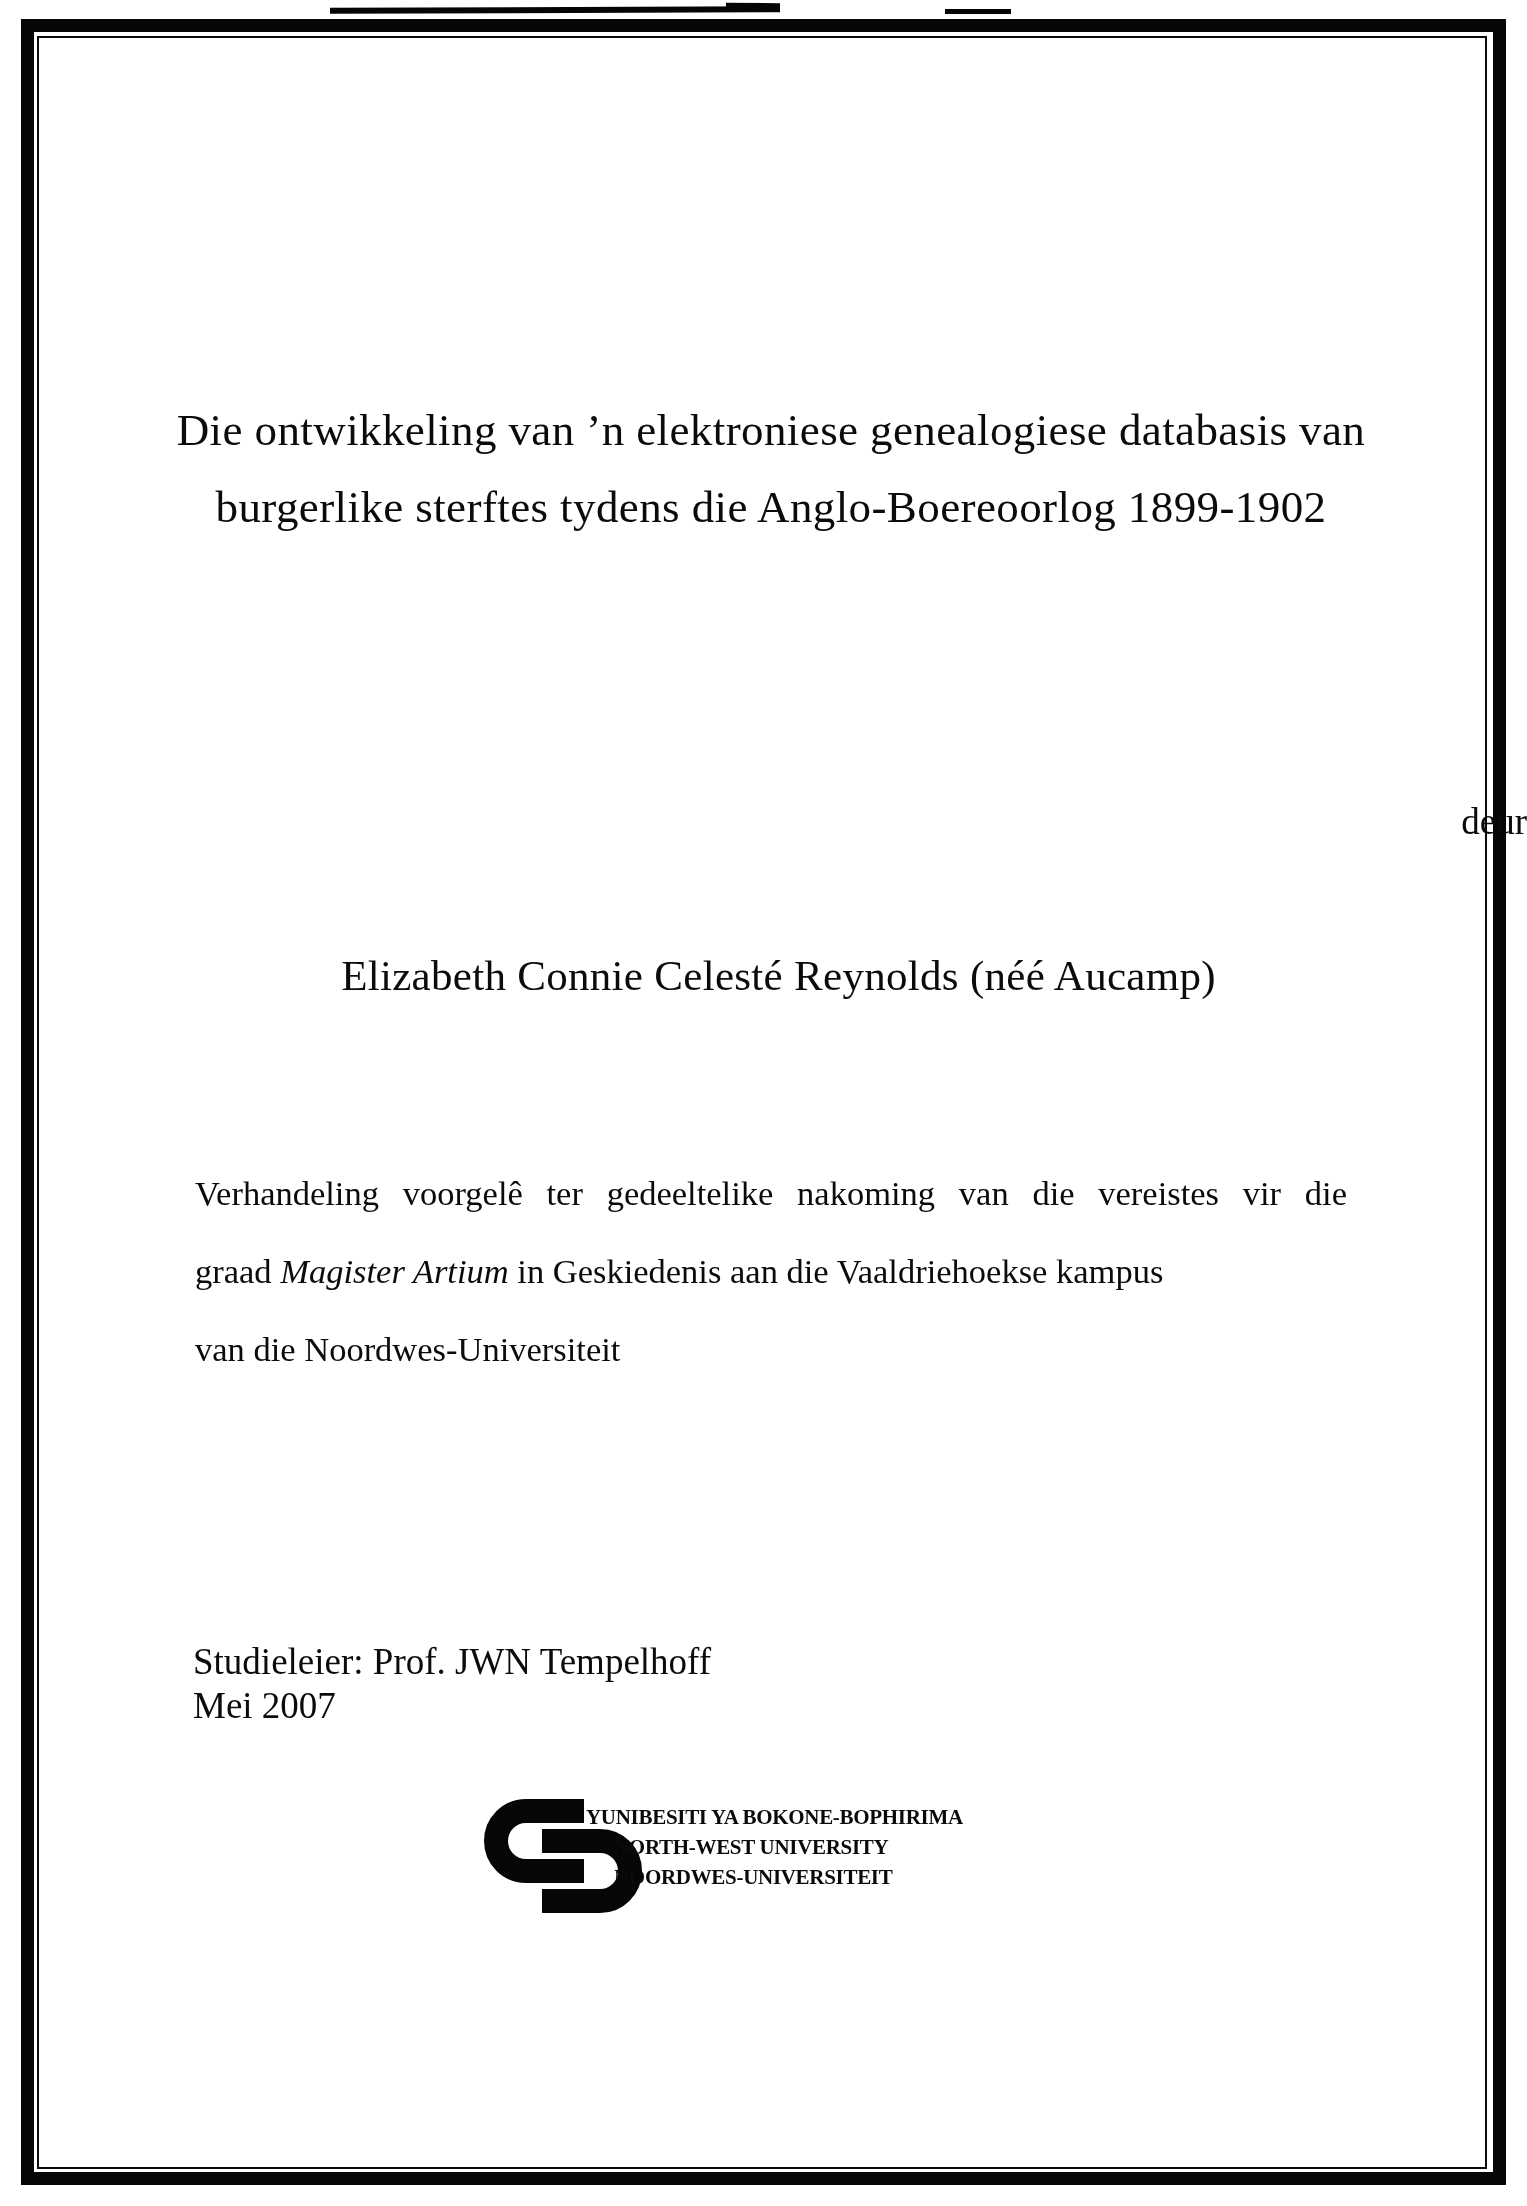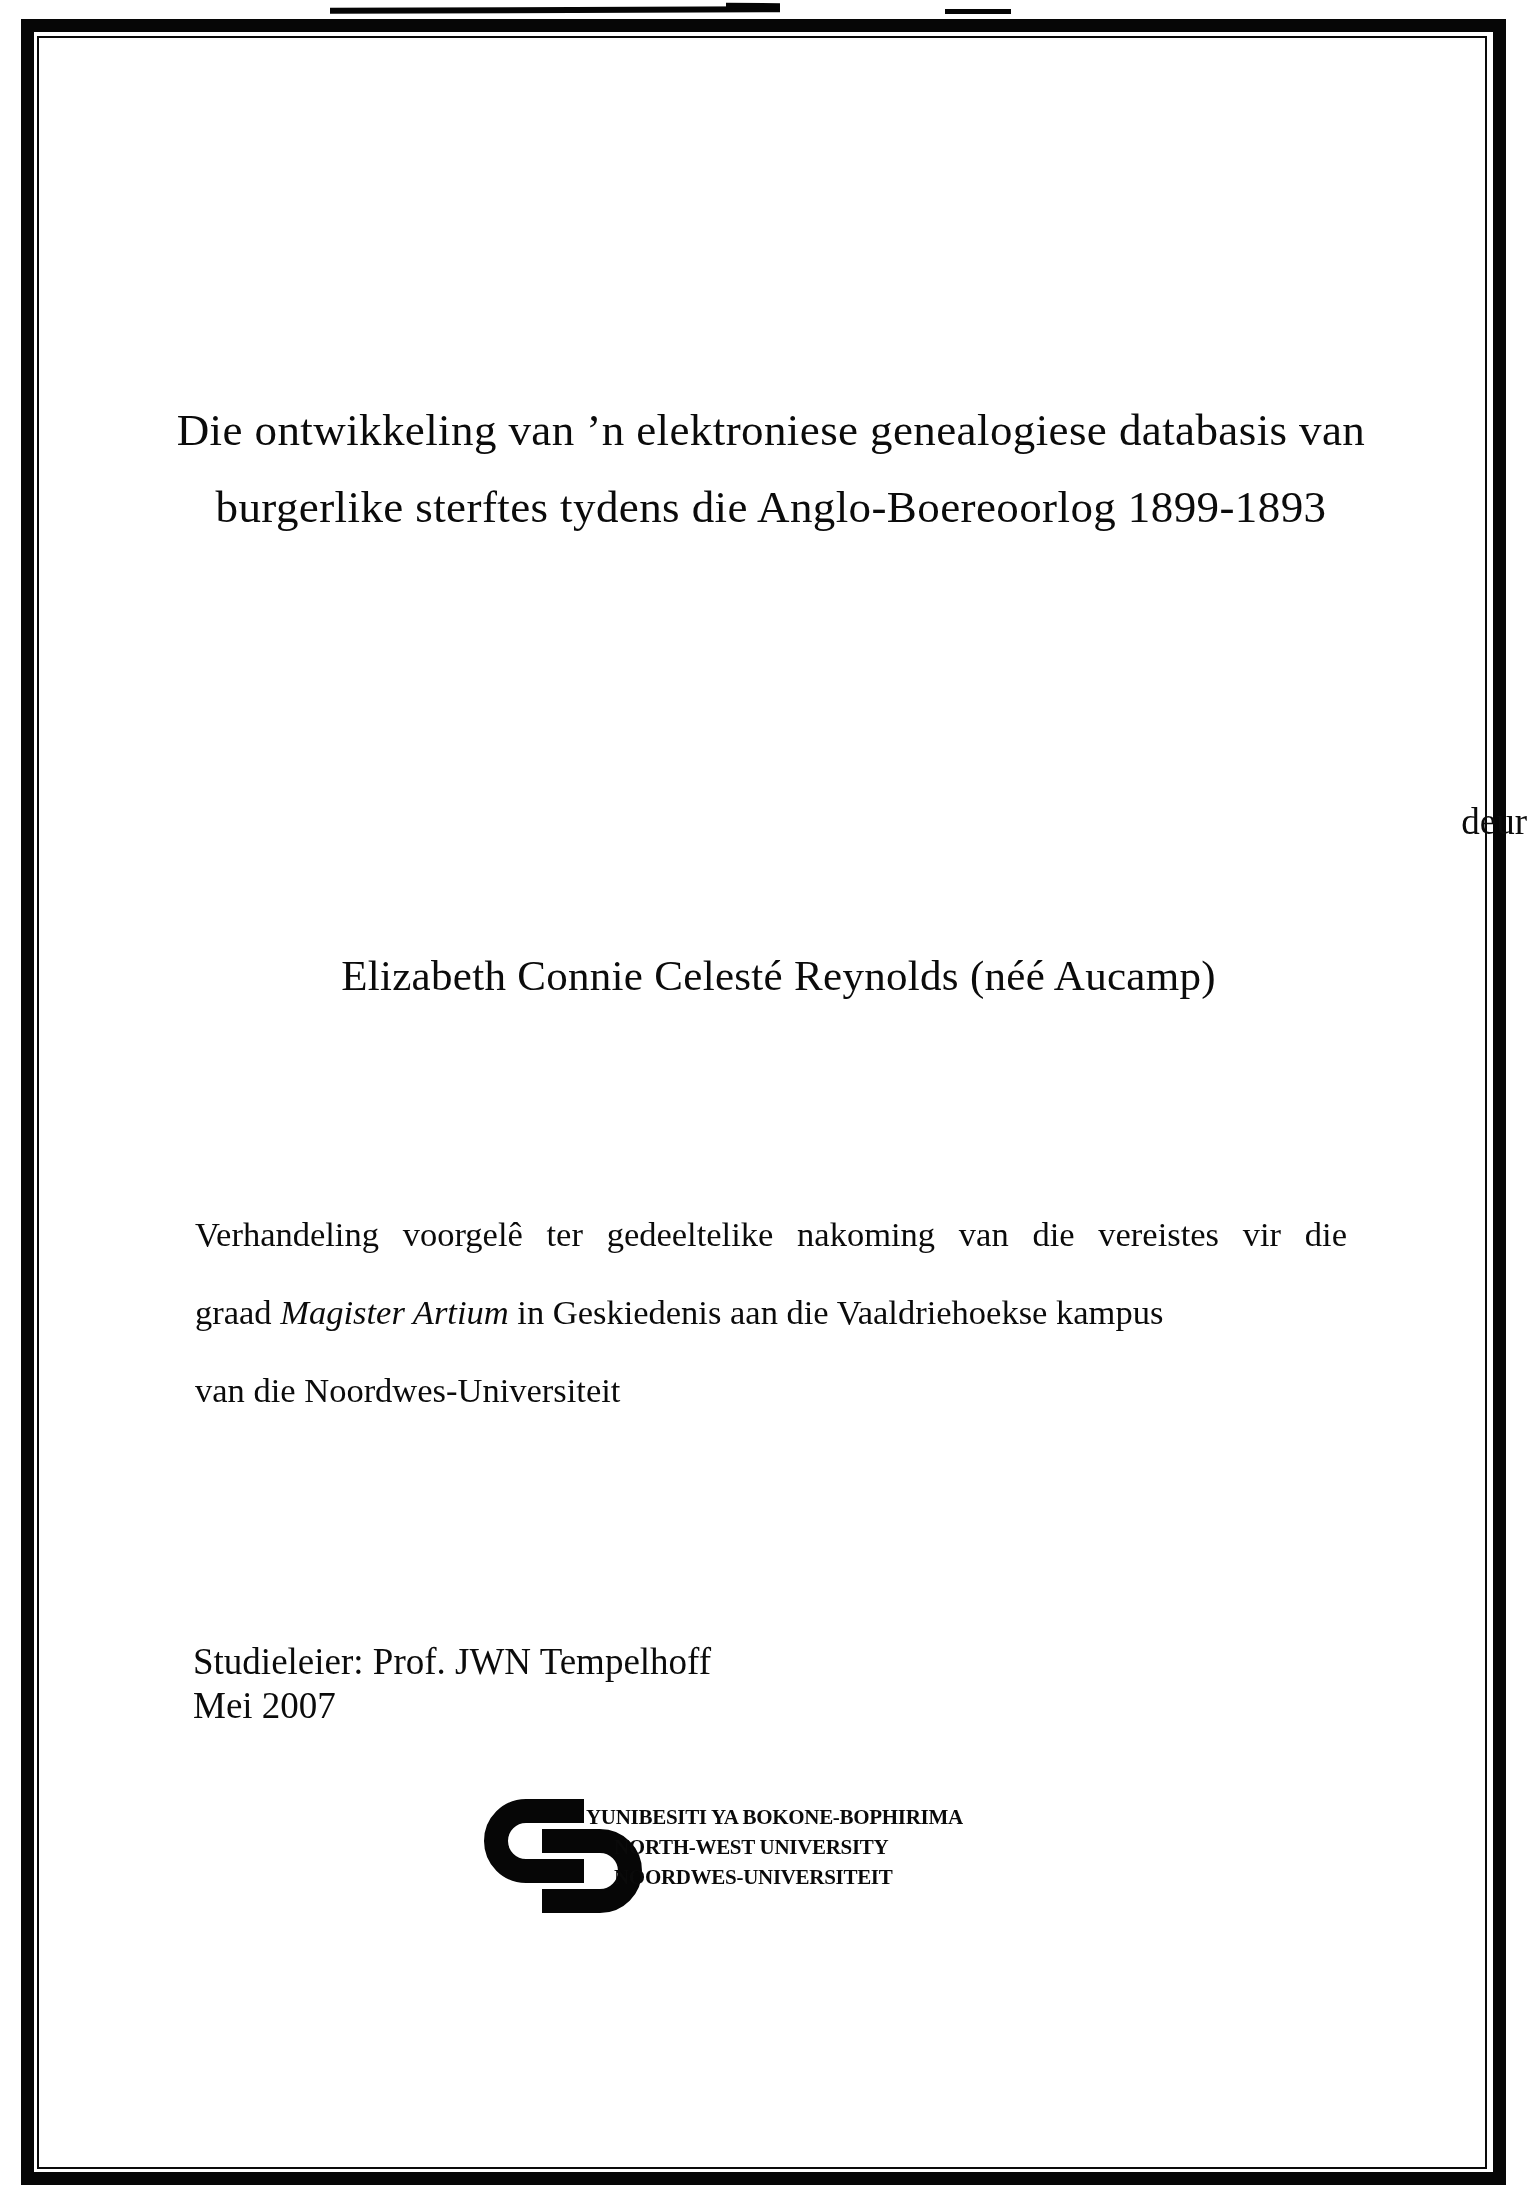--- a/index.html
+++ b/index.html
@@ -54,21 +54,21 @@
   .author {
     position: absolute;
     left: 30px; right: 0; top: 951px;
     text-align: center;
     font-size: 43px;
     letter-spacing: 0.3px;
   }
 
   .submission {
     position: absolute;
-    left: 195px; top: 1213px;
+    left: 195px; top: 1172px;
     width: 1152px;
     font-size: 34.5px;
     line-height: 42px;
   }
   .submission .just {
     display: block;
     text-align: justify;
     text-align-last: justify;
   }
   .submission .line { display: block; margin-top: 36px; }
@@ -106,21 +106,21 @@
 
   <div class="artifact a1"></div>
   <div class="artifact a2"></div>
   <div class="artifact a3"></div>
 
   <div class="frame-outer"></div>
   <div class="frame-inner"></div>
 
   <div class="title">
     <div>Die ontwikkeling van ’n elektroniese genealogiese databasis van</div>
-    <div>burgerlike sterftes tydens die Anglo-Boereoorlog 1899-1893</div>
+    <div>burgerlike sterftes tydens die Anglo-Boereoorlog 1899-1902</div>
   </div>
 
   <div class="byline">deur</div>
 
   <div class="author">Elizabeth Connie Celesté Reynolds (néé Aucamp)</div>
 
   <div class="submission">
     <span class="just">Verhandeling voorgelê ter gedeeltelike nakoming van die vereistes vir die</span>
     <span class="line"><span>graad </span><i>Magister Artium</i><span> in Geskiedenis aan die Vaaldriehoekse kampus</span></span>
     <span class="line">van die Noordwes-Universiteit</span>

